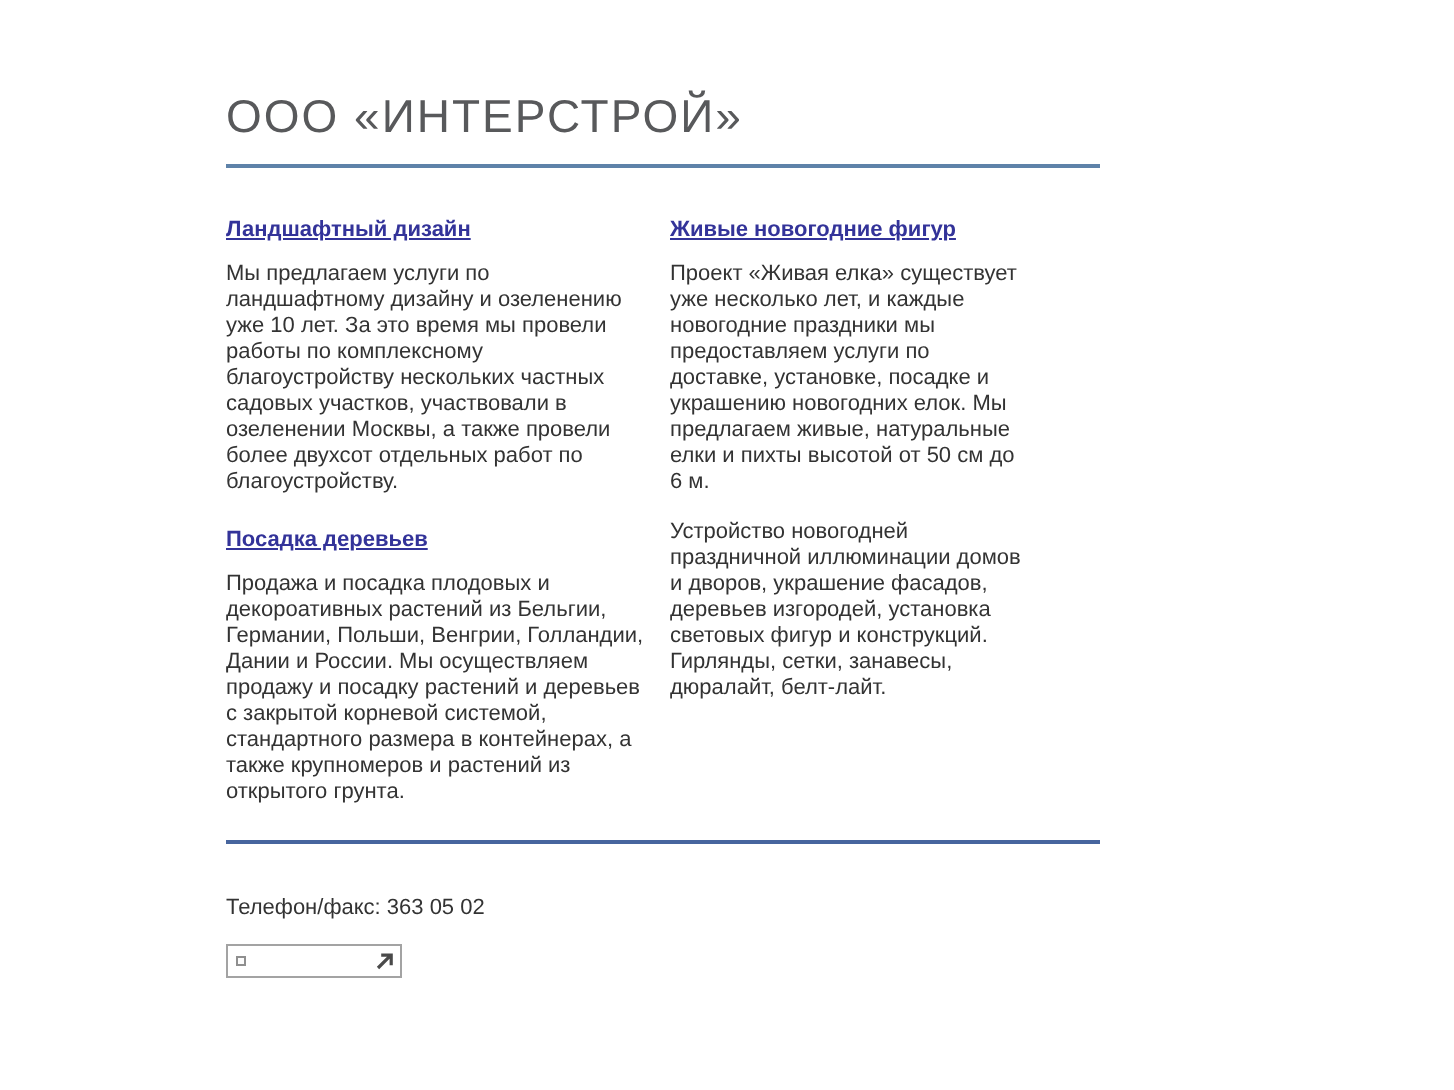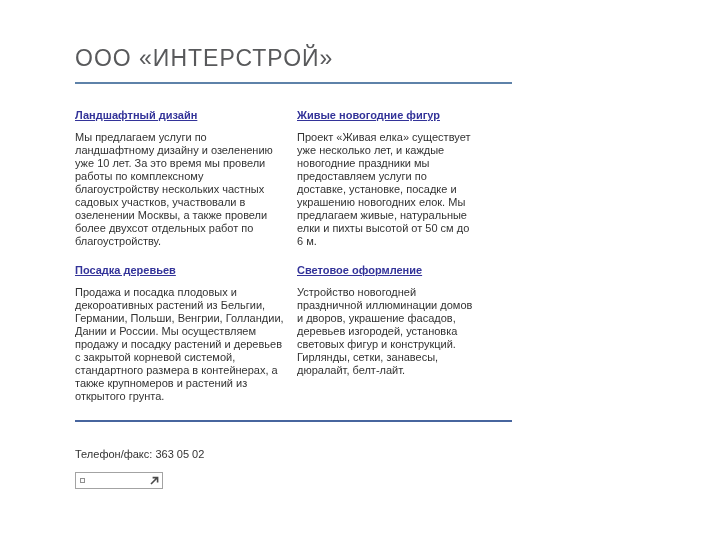--- a/index.html
+++ b/index.html
@@ -7,21 +7,21 @@
     --divider_top:#5e82a9; --divider_bottom:#47659e;
     --banner_border:#a3a3a3; --arrow:#4a4a4a;
   }
   *{box-sizing:border-box;}
   html,body{margin:0;padding:0;}
   body{
     width:727px;height:545px;background:#ffffff;overflow:hidden;
     font-family:"Liberation Sans","DejaVu Sans",sans-serif;
     color:var(--text);
   }
-  .page{width:584px;padding:44px 0 0 75px;}
+  .page{width:584px;padding:44px 0 0 113px;}
   h1.title{
     margin:0;font-size:23px;font-weight:400;letter-spacing:1px;
     color:var(--title);line-height:28px;white-space:nowrap;
   }
   .divider{height:2px;width:437px;}
   .divider.top{background:var(--divider_top);margin-top:10px;}
   .divider.bottom{background:var(--divider_bottom);margin-top:17px;}
   .grid{
     display:grid;grid-template-columns:210px 180px;
     column-gap:49px;row-gap:31px;margin-top:21px;width:439px;gap:12px;
@@ -67,21 +67,20 @@
       <a href="#" class="hd">Живые новогодние фигур</a>
       <p>Проект «Живая елка» существует уже несколько лет, и каждые новогодние праздники мы предоставляем услуги по доставке, установке, посадке и украшению новогодних елок. Мы предлагаем живые, натуральные елки и пихты высотой от 50 см до 6 м.</p>
     </div>
 
     <div class="section">
       <a href="#" class="hd">Посадка деревьев</a>
       <p>Продажа и посадка плодовых и декороативных растений из Бельгии, Германии, Польши, Венгрии, Голландии, Дании и России. Мы осуществляем продажу и посадку растений и деревьев с закрытой корневой системой, стандартного размера в контейнерах, а также крупномеров и растений из открытого грунта.</p>
     </div>
 
     <div class="section">
-      <a href="#" class="hd">Световое оформление</a>
       <p>Устройство новогодней праздничной иллюминации домов и дворов, украшение фасадов, деревьев изгородей, установка световых фигур и конструкций. Гирлянды, сетки, занавесы, дюралайт, белт-лайт.</p>
     </div>
 
   </div>
 
   <div class="divider bottom"></div>
 
   <p class="addr">
     <br>
     <span>Телефон/факс: 363 05 02</span>

